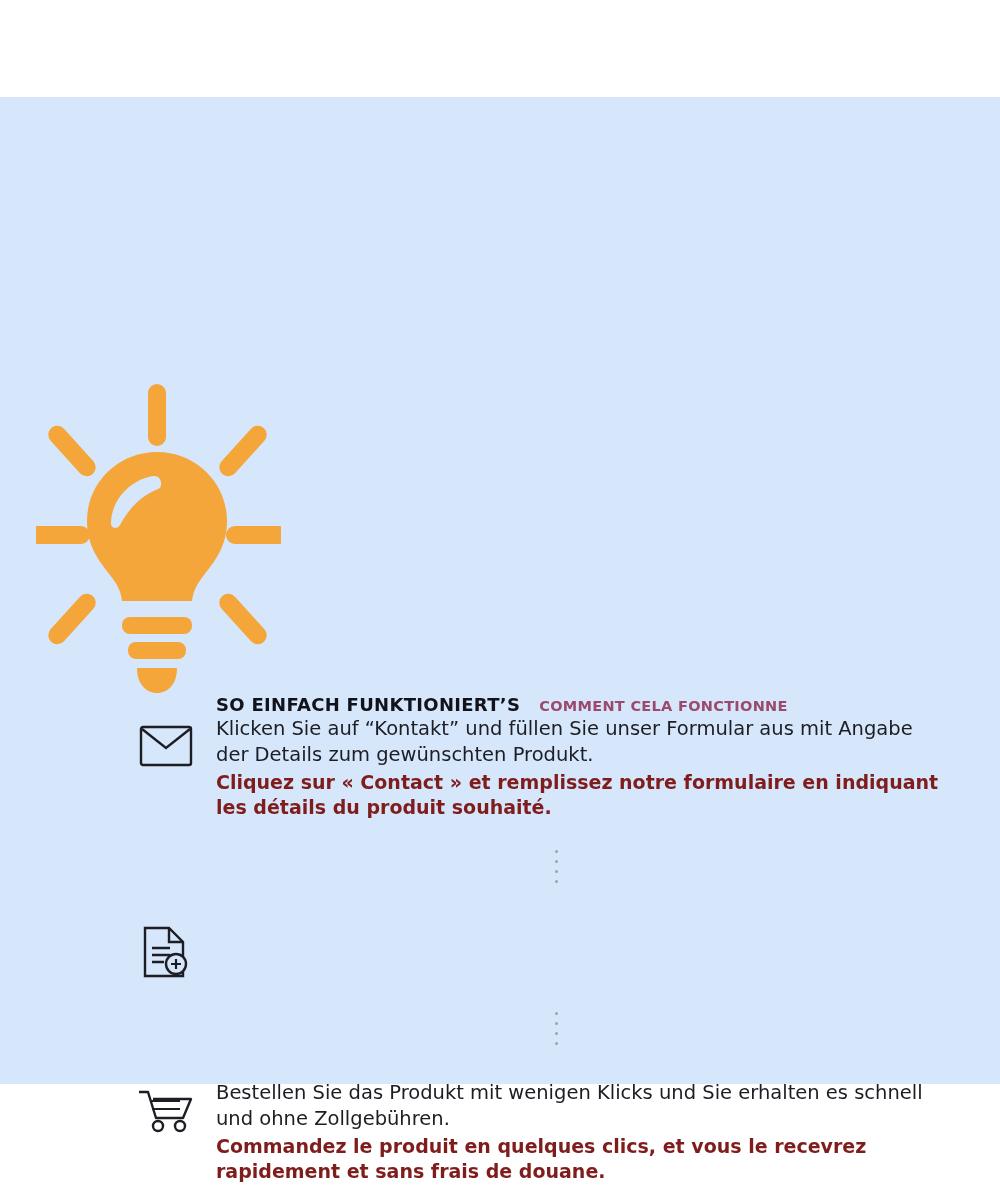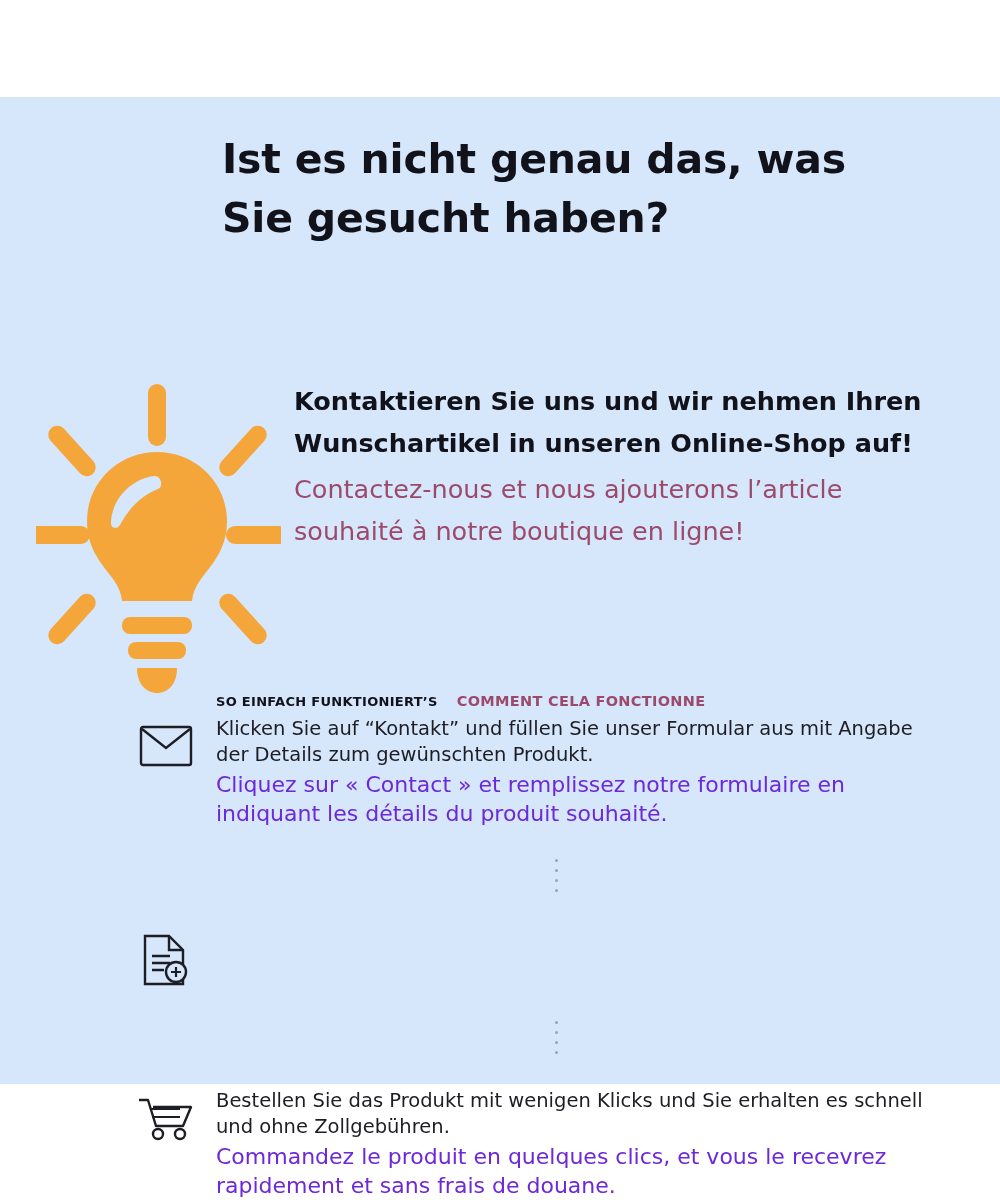--- a/index.html
+++ b/index.html
@@ -84,21 +84,21 @@
   
   .howto {
     position: absolute;
     left: 216px;
     top: 580px;
     display: flex;
     align-items: baseline;
     gap: 19px;
   }
   .howto .de {
-    font-size: 13px;
+    font-size: 18px;
     font-weight: 700;
     color: #12121a;
     letter-spacing: 0.3px;
     margin-top: 17px;
   }
   .howto .fr {
     font-size: 14.5px;
     font-weight: 700;
     color: #9b4a6b;
     letter-spacing: 0.3px;
@@ -130,24 +130,24 @@
     padding-left: 3px;
     margin-top: 9px;
   }
   .step-text .de {
     font-size: 19.5px;
     font-weight: 400;
     line-height: 1.35;
     color: #1d1d24;
   }
   .step-text .fr {
-    font-size: 22px;
-    font-weight: 400;
+    font-size: 19px;
+    font-weight: 700;
     line-height: 1.35;
-    color: #6d28d9;
+    color: #7f1d1d;
     margin-top: 1px;
   }
   .dots {
     margin-left: 47px;
     height: 52px;
     display: flex;
     flex-direction: column;
     justify-content: center;
     align-items: center;
     gap: 7px;
@@ -162,21 +162,20 @@
   .gap-1 { height: 20px; }
   .gap-2 { height: 16px; }
 </style>
 </head>
 <body>
 
 <div class="page">
   <div class="panel">
 
     <div class="headline">
-      <div class="de">Ist es nicht genau das, was Sie gesucht haben?</div>
     </div>
 
     <div class="bulb">
       <svg width="245" height="350" viewBox="0 0 245 350" xmlns="http://www.w3.org/2000/svg">
         <g fill="#f5a63a">
 
           <rect x="112" y="4" width="18" height="62" rx="9"></rect>
           <rect x="27" y="40" width="18" height="62" rx="9" transform="rotate(-42 36 71)"></rect>
           <rect x="198" y="40" width="18" height="62" rx="9" transform="rotate(42 207 71)"></rect>
           <rect x="-8" y="146" width="62" height="18" rx="9"></rect>
@@ -188,24 +187,20 @@
 
           <rect x="86" y="237" width="70" height="17" rx="8"></rect>
           <rect x="92" y="262" width="58" height="17" rx="8"></rect>
           <path d="M101 288h40c0 16-9 25-20 25s-20-9-20-25z"></path>
 
           <path d="M118 96c-23 3-42 23-43 46-1 6 6 8 9 3 9-17 22-30 38-36 6-2 3-14-4-13z" fill="#d6e6fb"></path>
         </g>
       </svg>
     </div>
 
-    <div class="subtext">
-      <div class="de">Kontaktieren Sie uns und wir nehmen Ihren Wunschartikel in unseren Online-Shop auf!</div>
-      <div class="fr">Contactez-nous et nous ajouterons l’article souhaité à notre boutique en ligne!</div>
-    </div>
 
     <div class="howto">
       <span class="de">SO EINFACH FUNKTIONIERT’S</span>
       <span class="fr">COMMENT CELA FONCTIONNE</span>
     </div>
 
     <div class="steps">
 
       <div class="step">
         <div class="step-icon">

